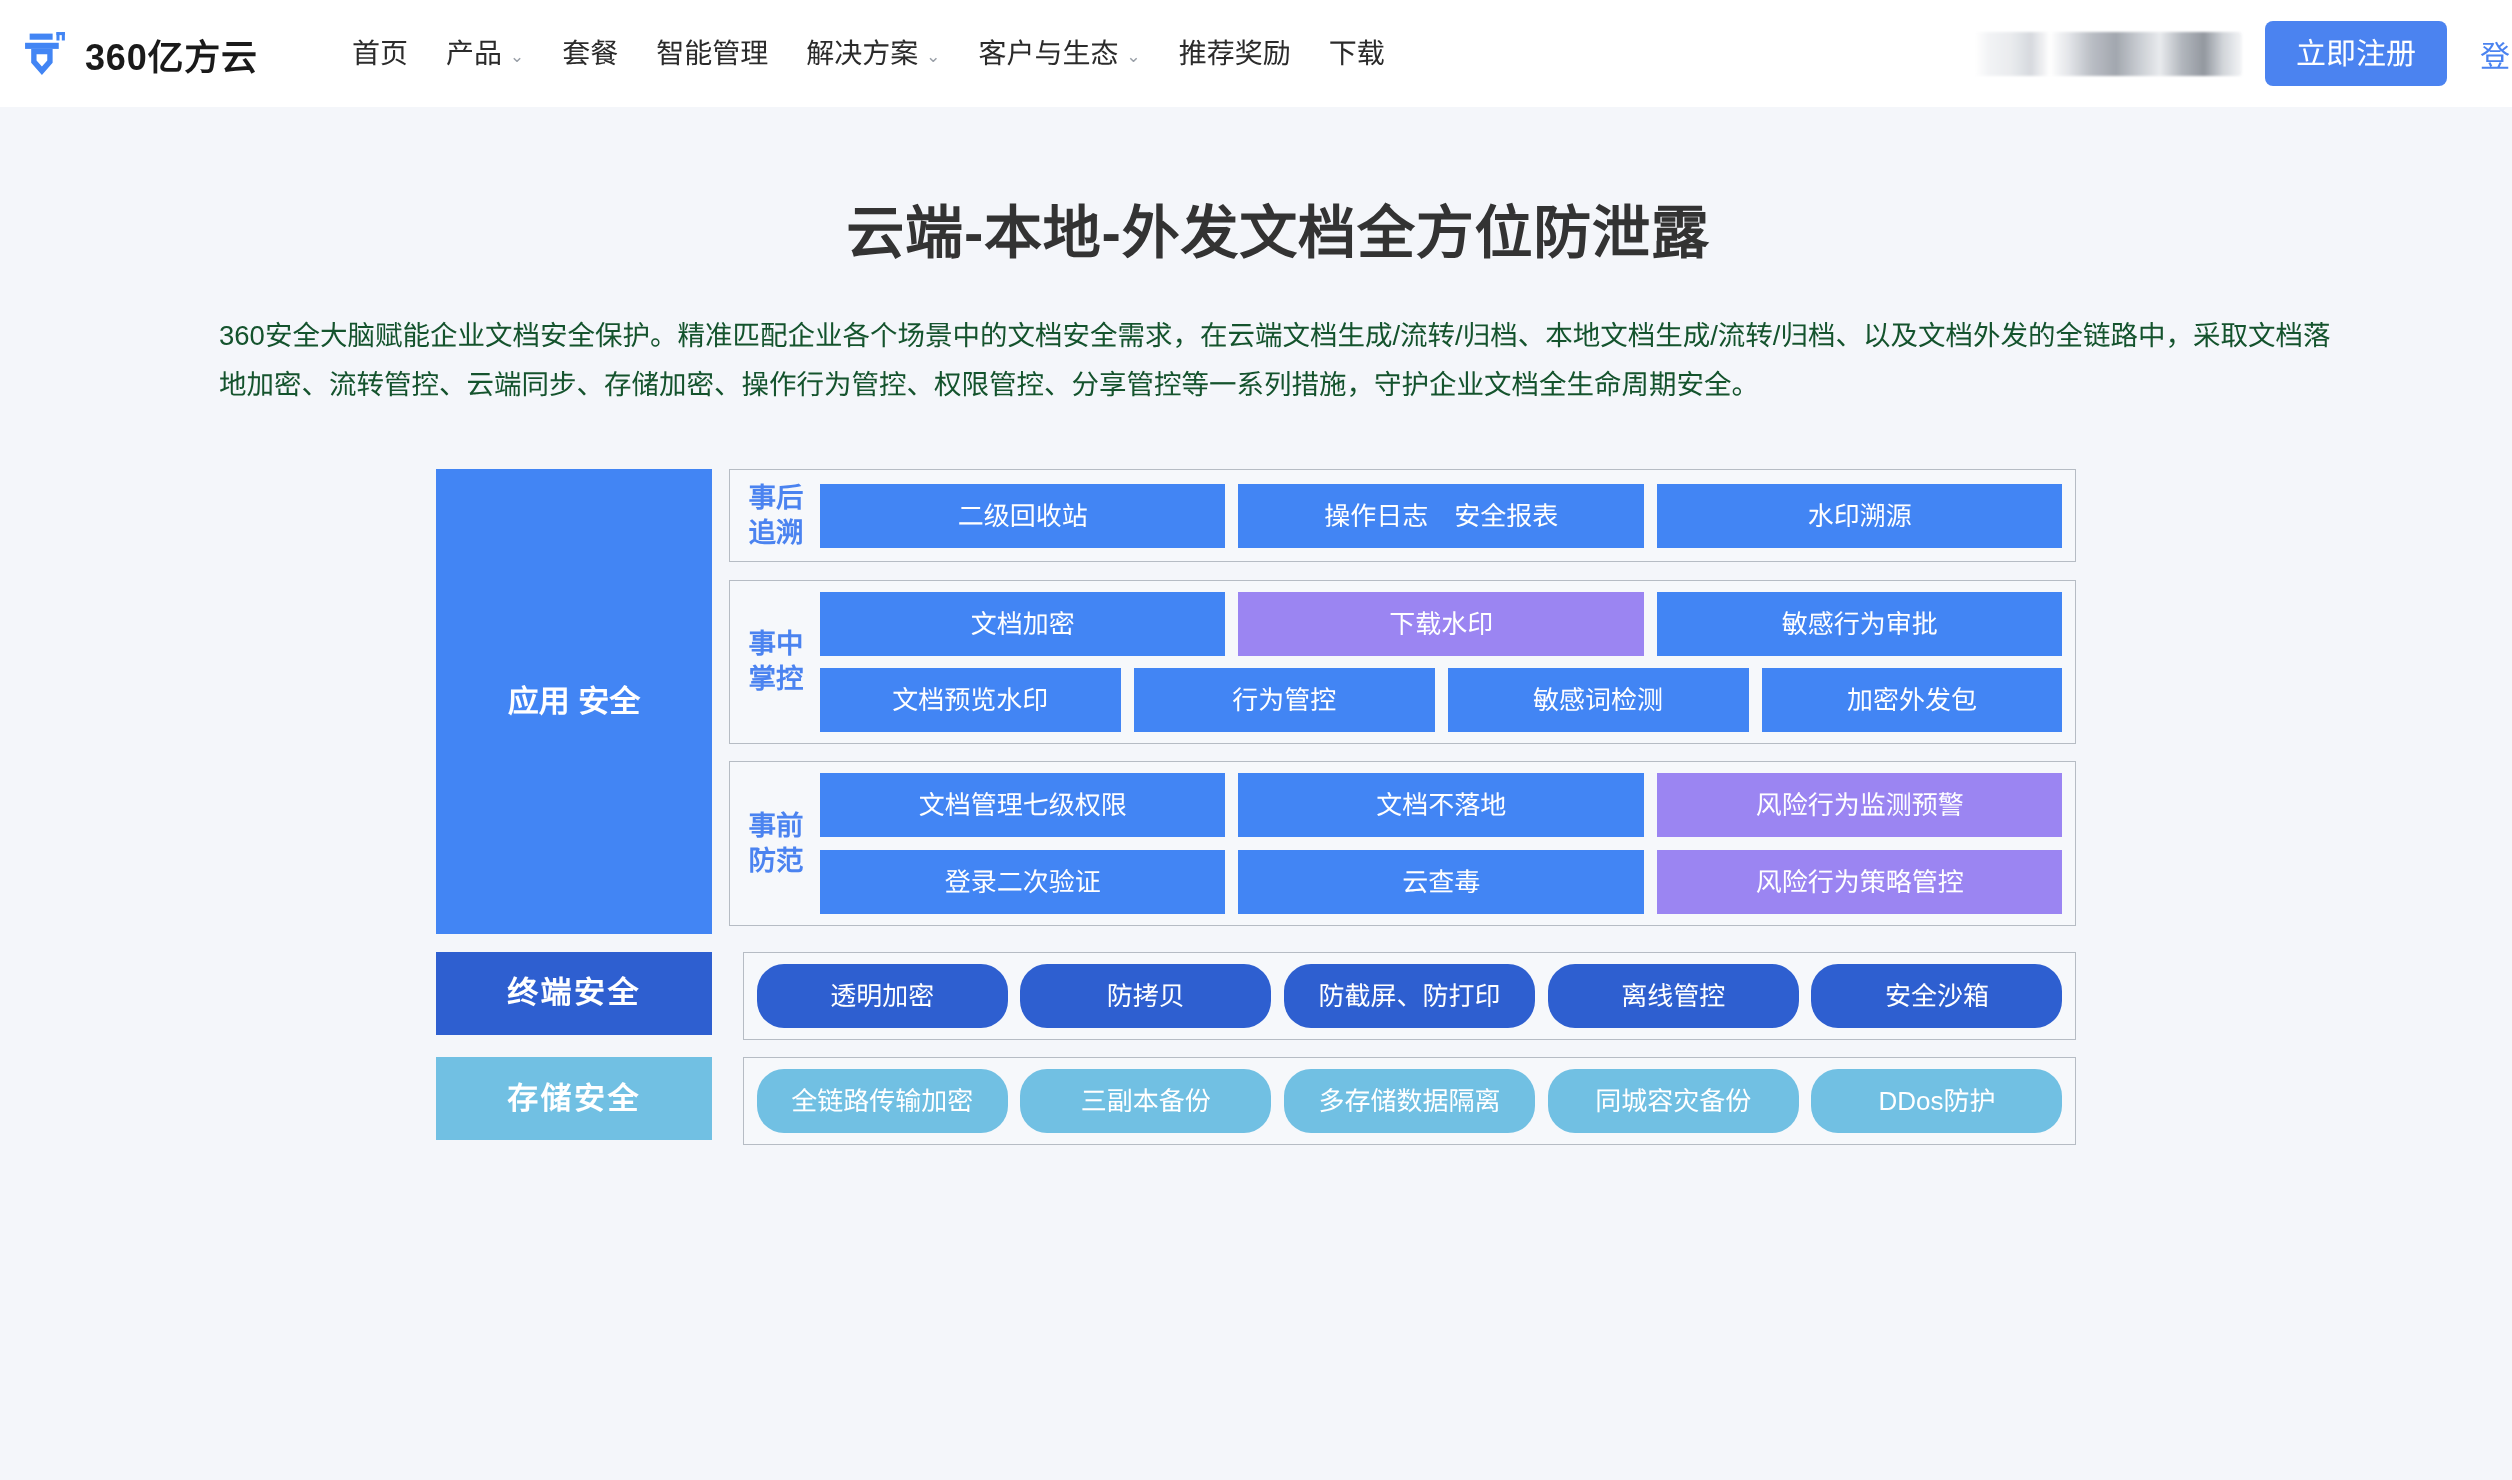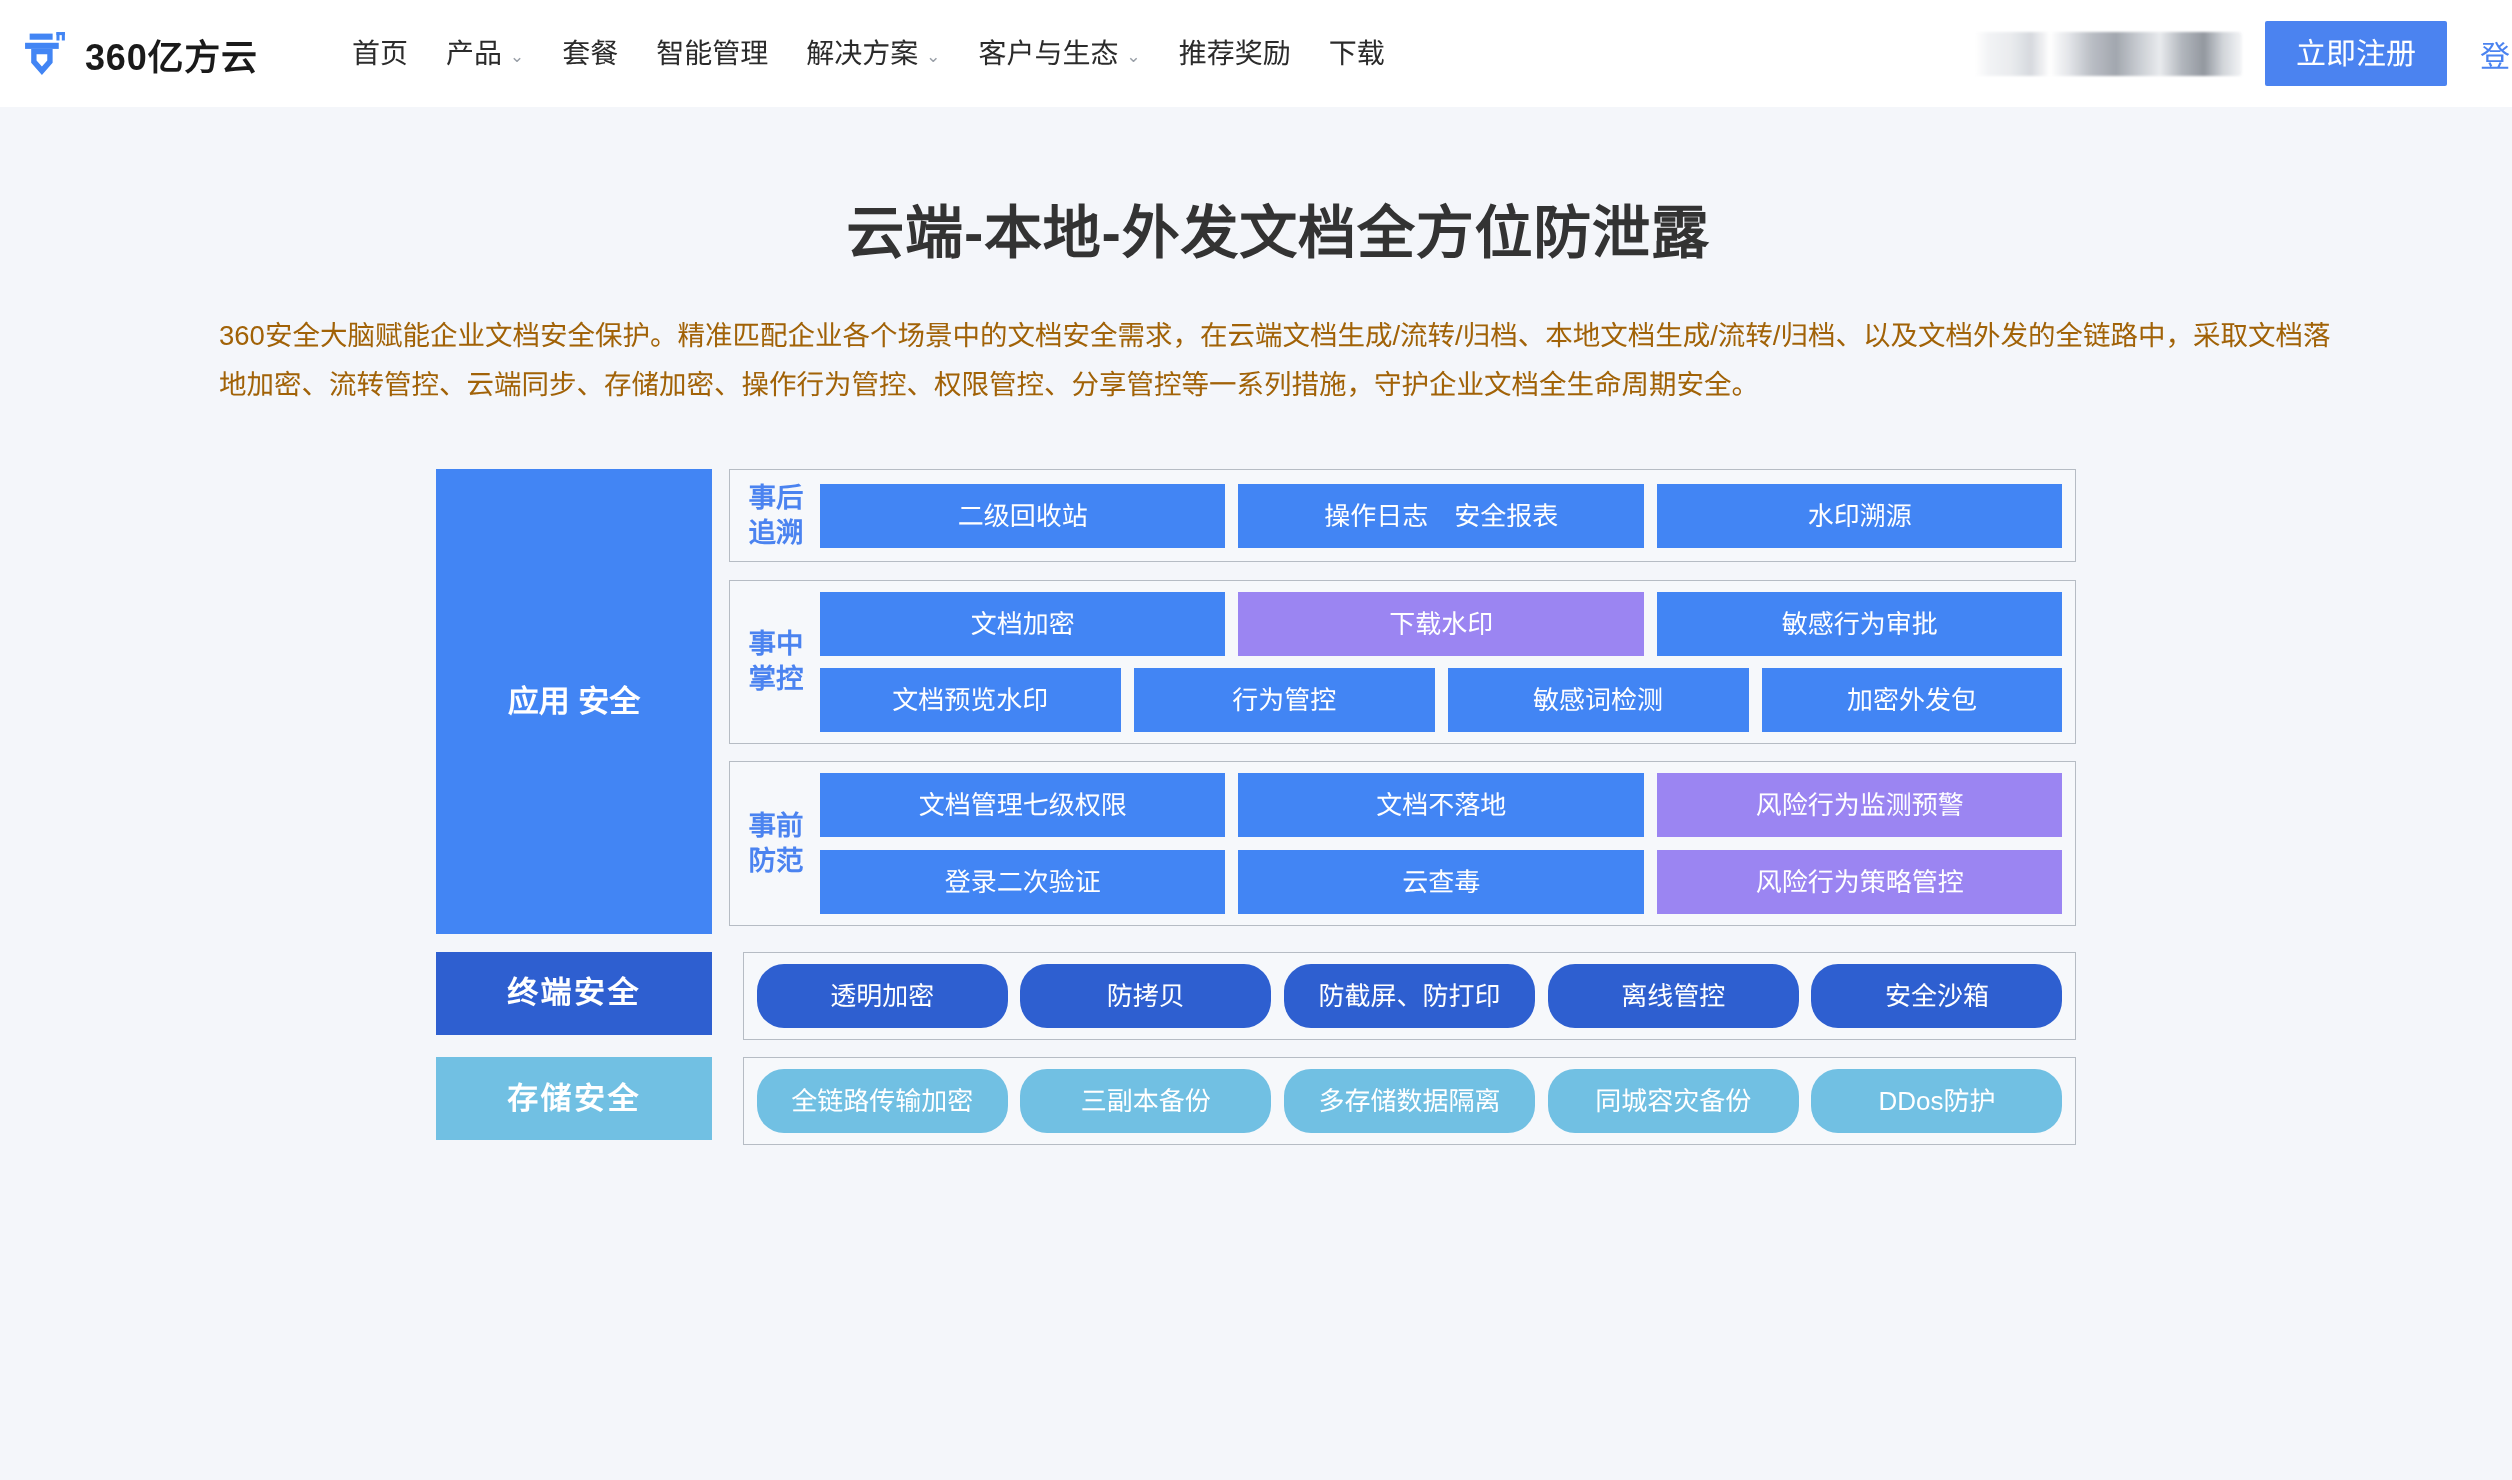--- a/index.html
+++ b/index.html
@@ -85,21 +85,21 @@
     background-blend-mode: normal;
     opacity: 0.95;
     filter: blur(0.9px);
   }
   .btn-register {
     background: #4b83f0;
     color: #ffffff;
     font-size: 30px;
     font-weight: 400;
     border: none;
-    border-radius: 2px;
+    border-radius: 8px;
     padding: 17.3px 31px;
     cursor: pointer;
     white-space: nowrap;
     line-height: 1;
     font-family: inherit;
   }
   .link-login {
     font-size: 30px;
     color: #4b83f0;
     margin-left: 33px;
@@ -117,21 +117,21 @@
     color: #333333;
     letter-spacing: 0.8px;
     line-height: 1.2;
     padding-top: 41px;
   }
   .hero-desc {
     margin: 44px auto 0 auto;
     width: 2118px;
     font-size: 27.5px;
     line-height: 1.78;
-    color: #a16207;
+    color: #14532d;
     text-align: left;
   }
 
   
   .diagram {
     position: relative;
     margin: 60px auto 0 auto;
     width: 1640px;
     display: flex;
     flex-direction: column;

